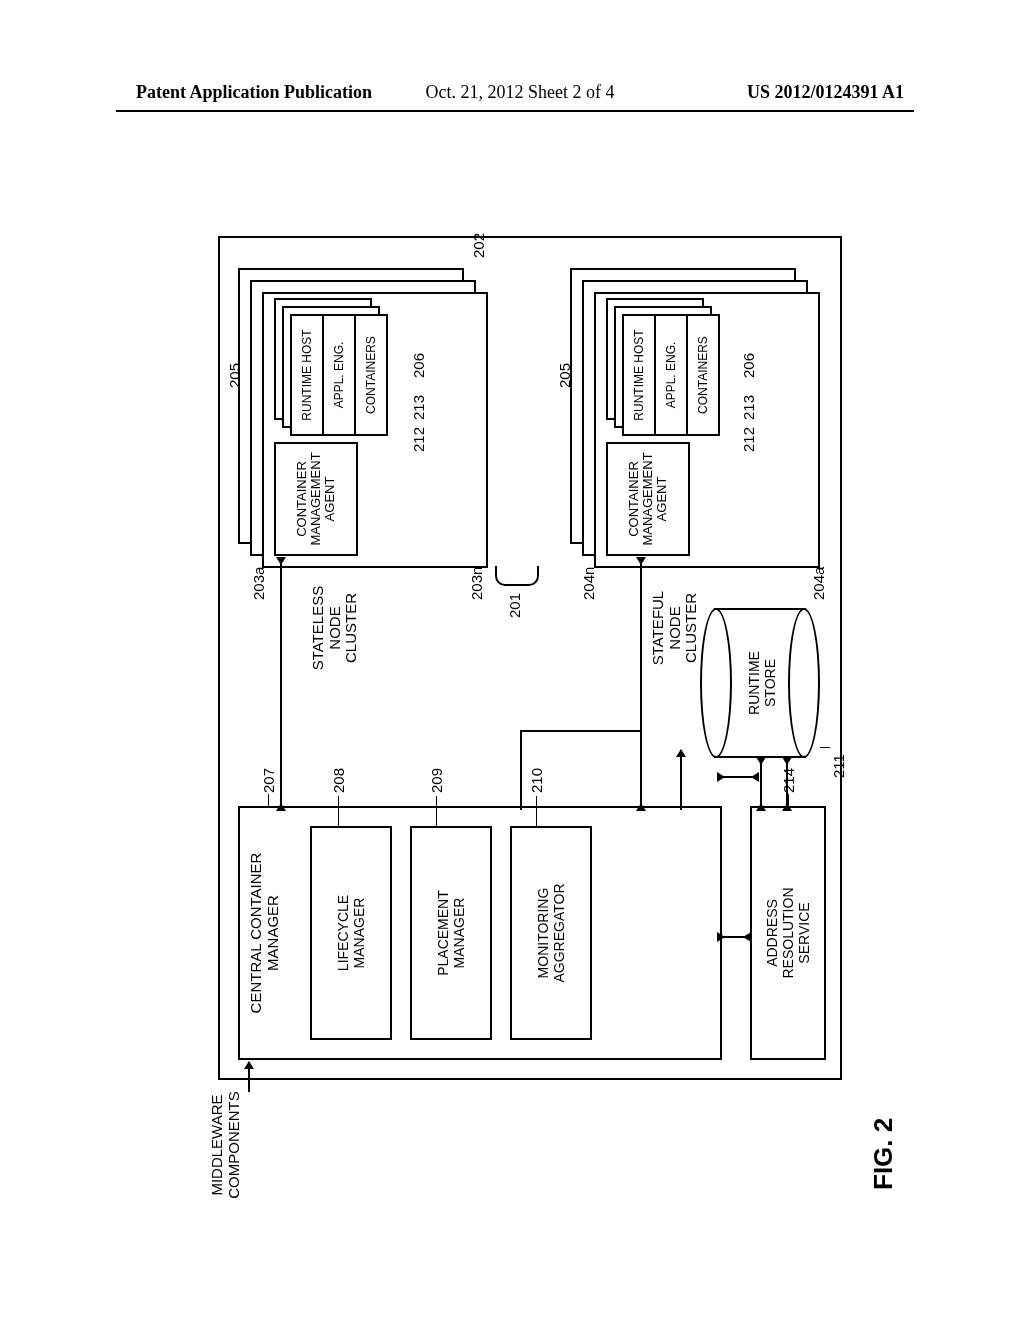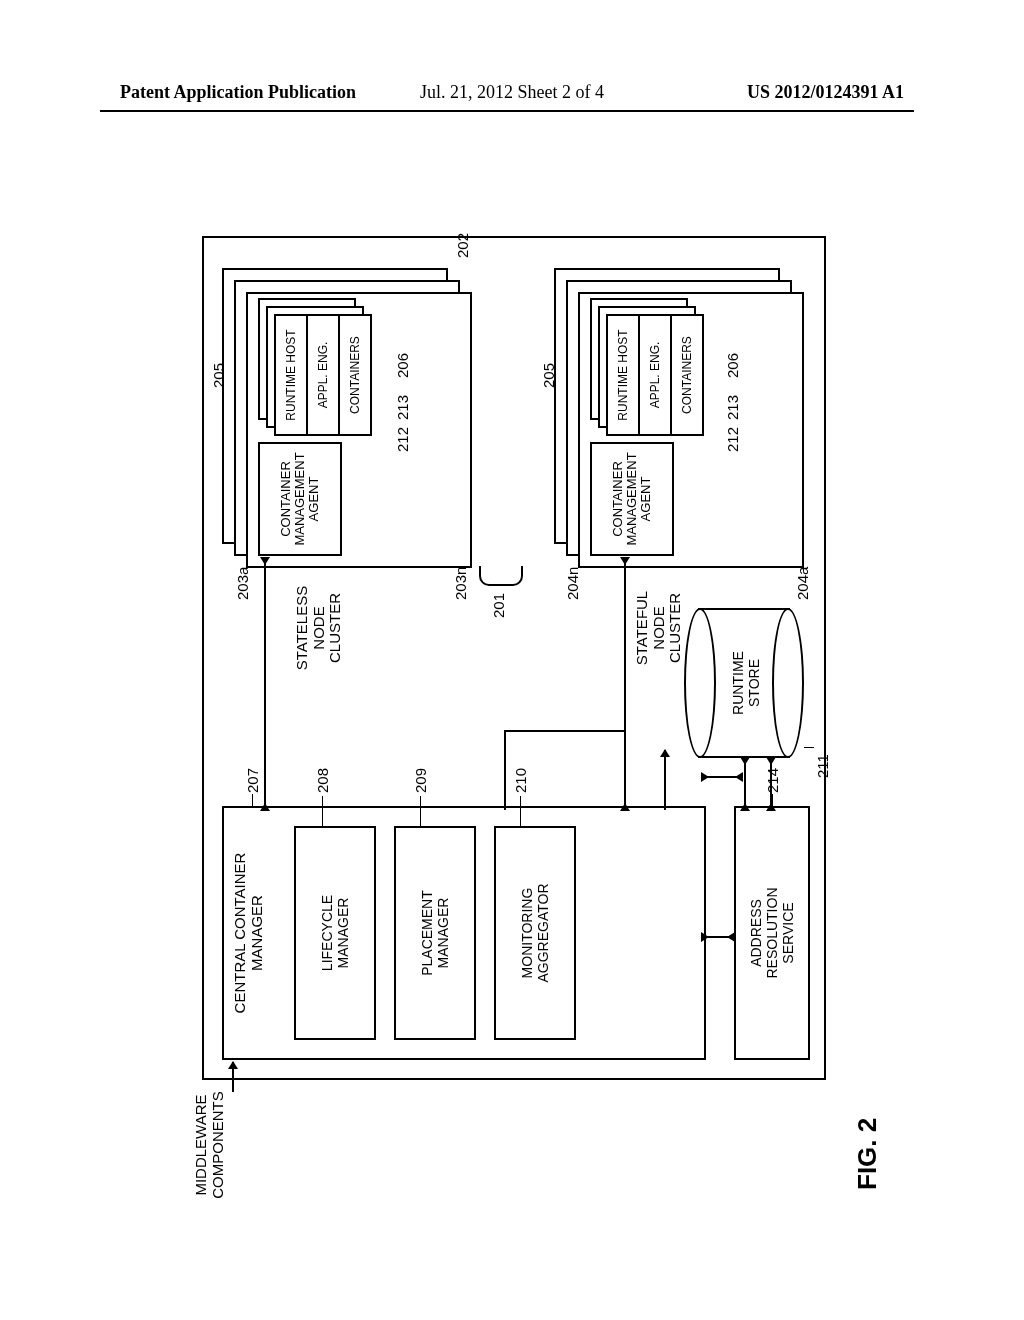--- a/index.html
+++ b/index.html
@@ -7,20 +7,21 @@
     padding: 0;
     width: 1024px;
     height: 1320px;
     background: #fff;
     font-family: "Times New Roman", serif;
     position: relative;
   }
   .page {
     position: absolute;
     inset: 0;
+    margin-left: 16px;
   }
   .hdr {
     position: absolute;
     top: 82px;
     left: 0; right: 0;
     font-size: 18px;
   }
   .hdr .left { position: absolute; left: 120px; font-weight: bold; }
   .hdr .mid  { position: absolute; left: 50%; transform: translateX(-50%); }
   .hdr .right{ position: absolute; right: 120px; font-weight: bold; }
@@ -193,21 +194,21 @@
     font-family: Arial, Helvetica, sans-serif;
   }
 </style>
 </head>
 <body>
 
 <div class="page">
 
   <div class="hdr">
     <span class="left">Patent Application Publication</span>
-    <span class="mid">Jul. 21, 2012  Sheet 2 of 4</span>
+    <span class="mid">Oct. 21, 2012  Sheet 2 of 4</span>
     <span class="right">US 2012/0124391 A1</span>
   </div>
   <div class="hdr-rule"></div>
 
   <div class="stage">
 
     <div class="mw-label">MIDDLEWARE<br>COMPONENTS</div>
     <div class="mw-arrow ah-r"></div>
 
     <div class="outer">

